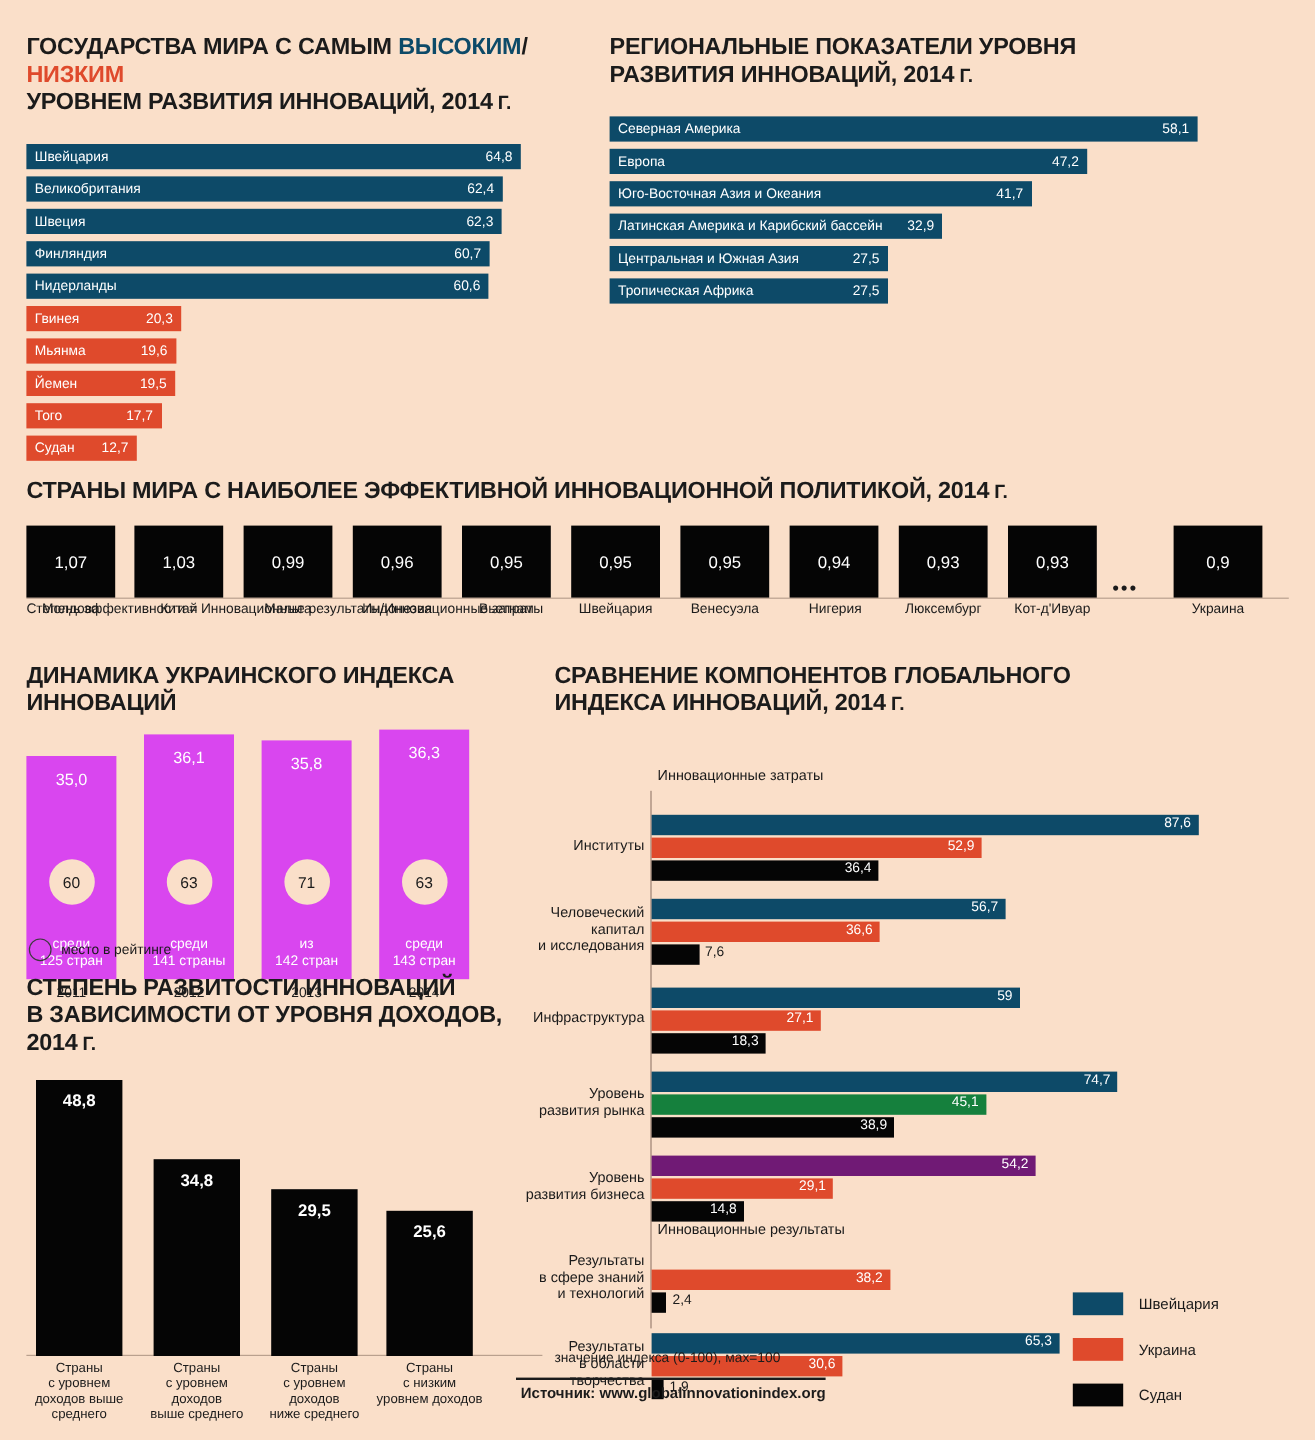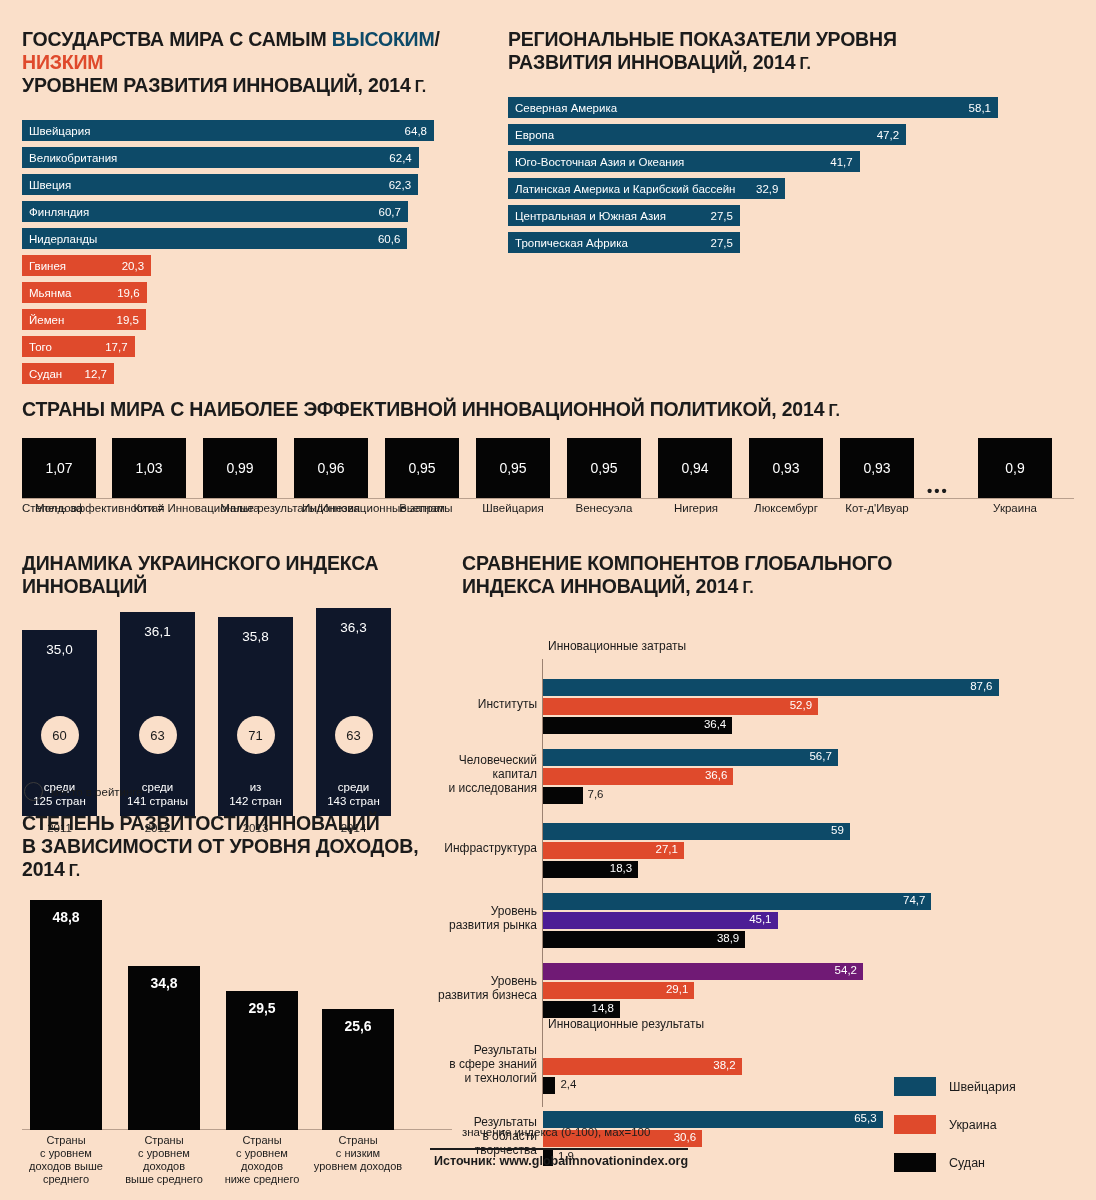--- a/index.html
+++ b/index.html
@@ -105,21 +105,21 @@
     color: #1b1b1b;
   }
 
   
   #sec-dyn { position: absolute; left: 22px; top: 552px; width: 440px; }
   #sec-dyn .plot { position: relative; margin-top: 18px; height: 200px; }
   .dynbar {
     position: absolute;
     bottom: 0;
     width: 75px;
-    background: #0f172a;
+    background: #d946ef;
     color: #fff;
     text-align: center;
   }
   .dynbar .top-val { font-size: 13.5px; margin-top: 12px; }
   .dynbar .circle {
     width: 38px; height: 38px;
     border-radius: 50%;
     background: #fadfc9;
     color: #1b1b1b;
     font-size: 13px;
@@ -550,21 +550,21 @@
         <div class="cmp-bar" style="top: 250px; width: 95.16px; background: rgb(5, 5, 5);">
           <span class="v">18,3</span>
         </div>
         <div class="cmp-grouplabel" style="top: 293px;">
           <div>Уровень</div>
           <div>развития рынка</div>
         </div>
         <div class="cmp-bar" style="top: 282px; width: 388.44px; background: rgb(13, 74, 104);">
           <span class="v">74,7</span>
         </div>
-        <div class="cmp-bar" style="top: 301px; width: 234.52px; background: #4c1d95;">
+        <div class="cmp-bar" style="top: 301px; width: 234.52px; background: #15803d; padding-left: 44px;">
           <span class="v">45,1</span>
         </div>
         <div class="cmp-bar" style="top: 320px; width: 202.28px; background: rgb(5, 5, 5);">
           <span class="v">38,9</span>
         </div>
         <div class="cmp-grouplabel" style="top: 363px;">
           <div>Уровень</div>
           <div>развития бизнеса</div>
         </div>
         <div class="cmp-bar" style="top: 352px; width: 320px; background: #701a75;">

